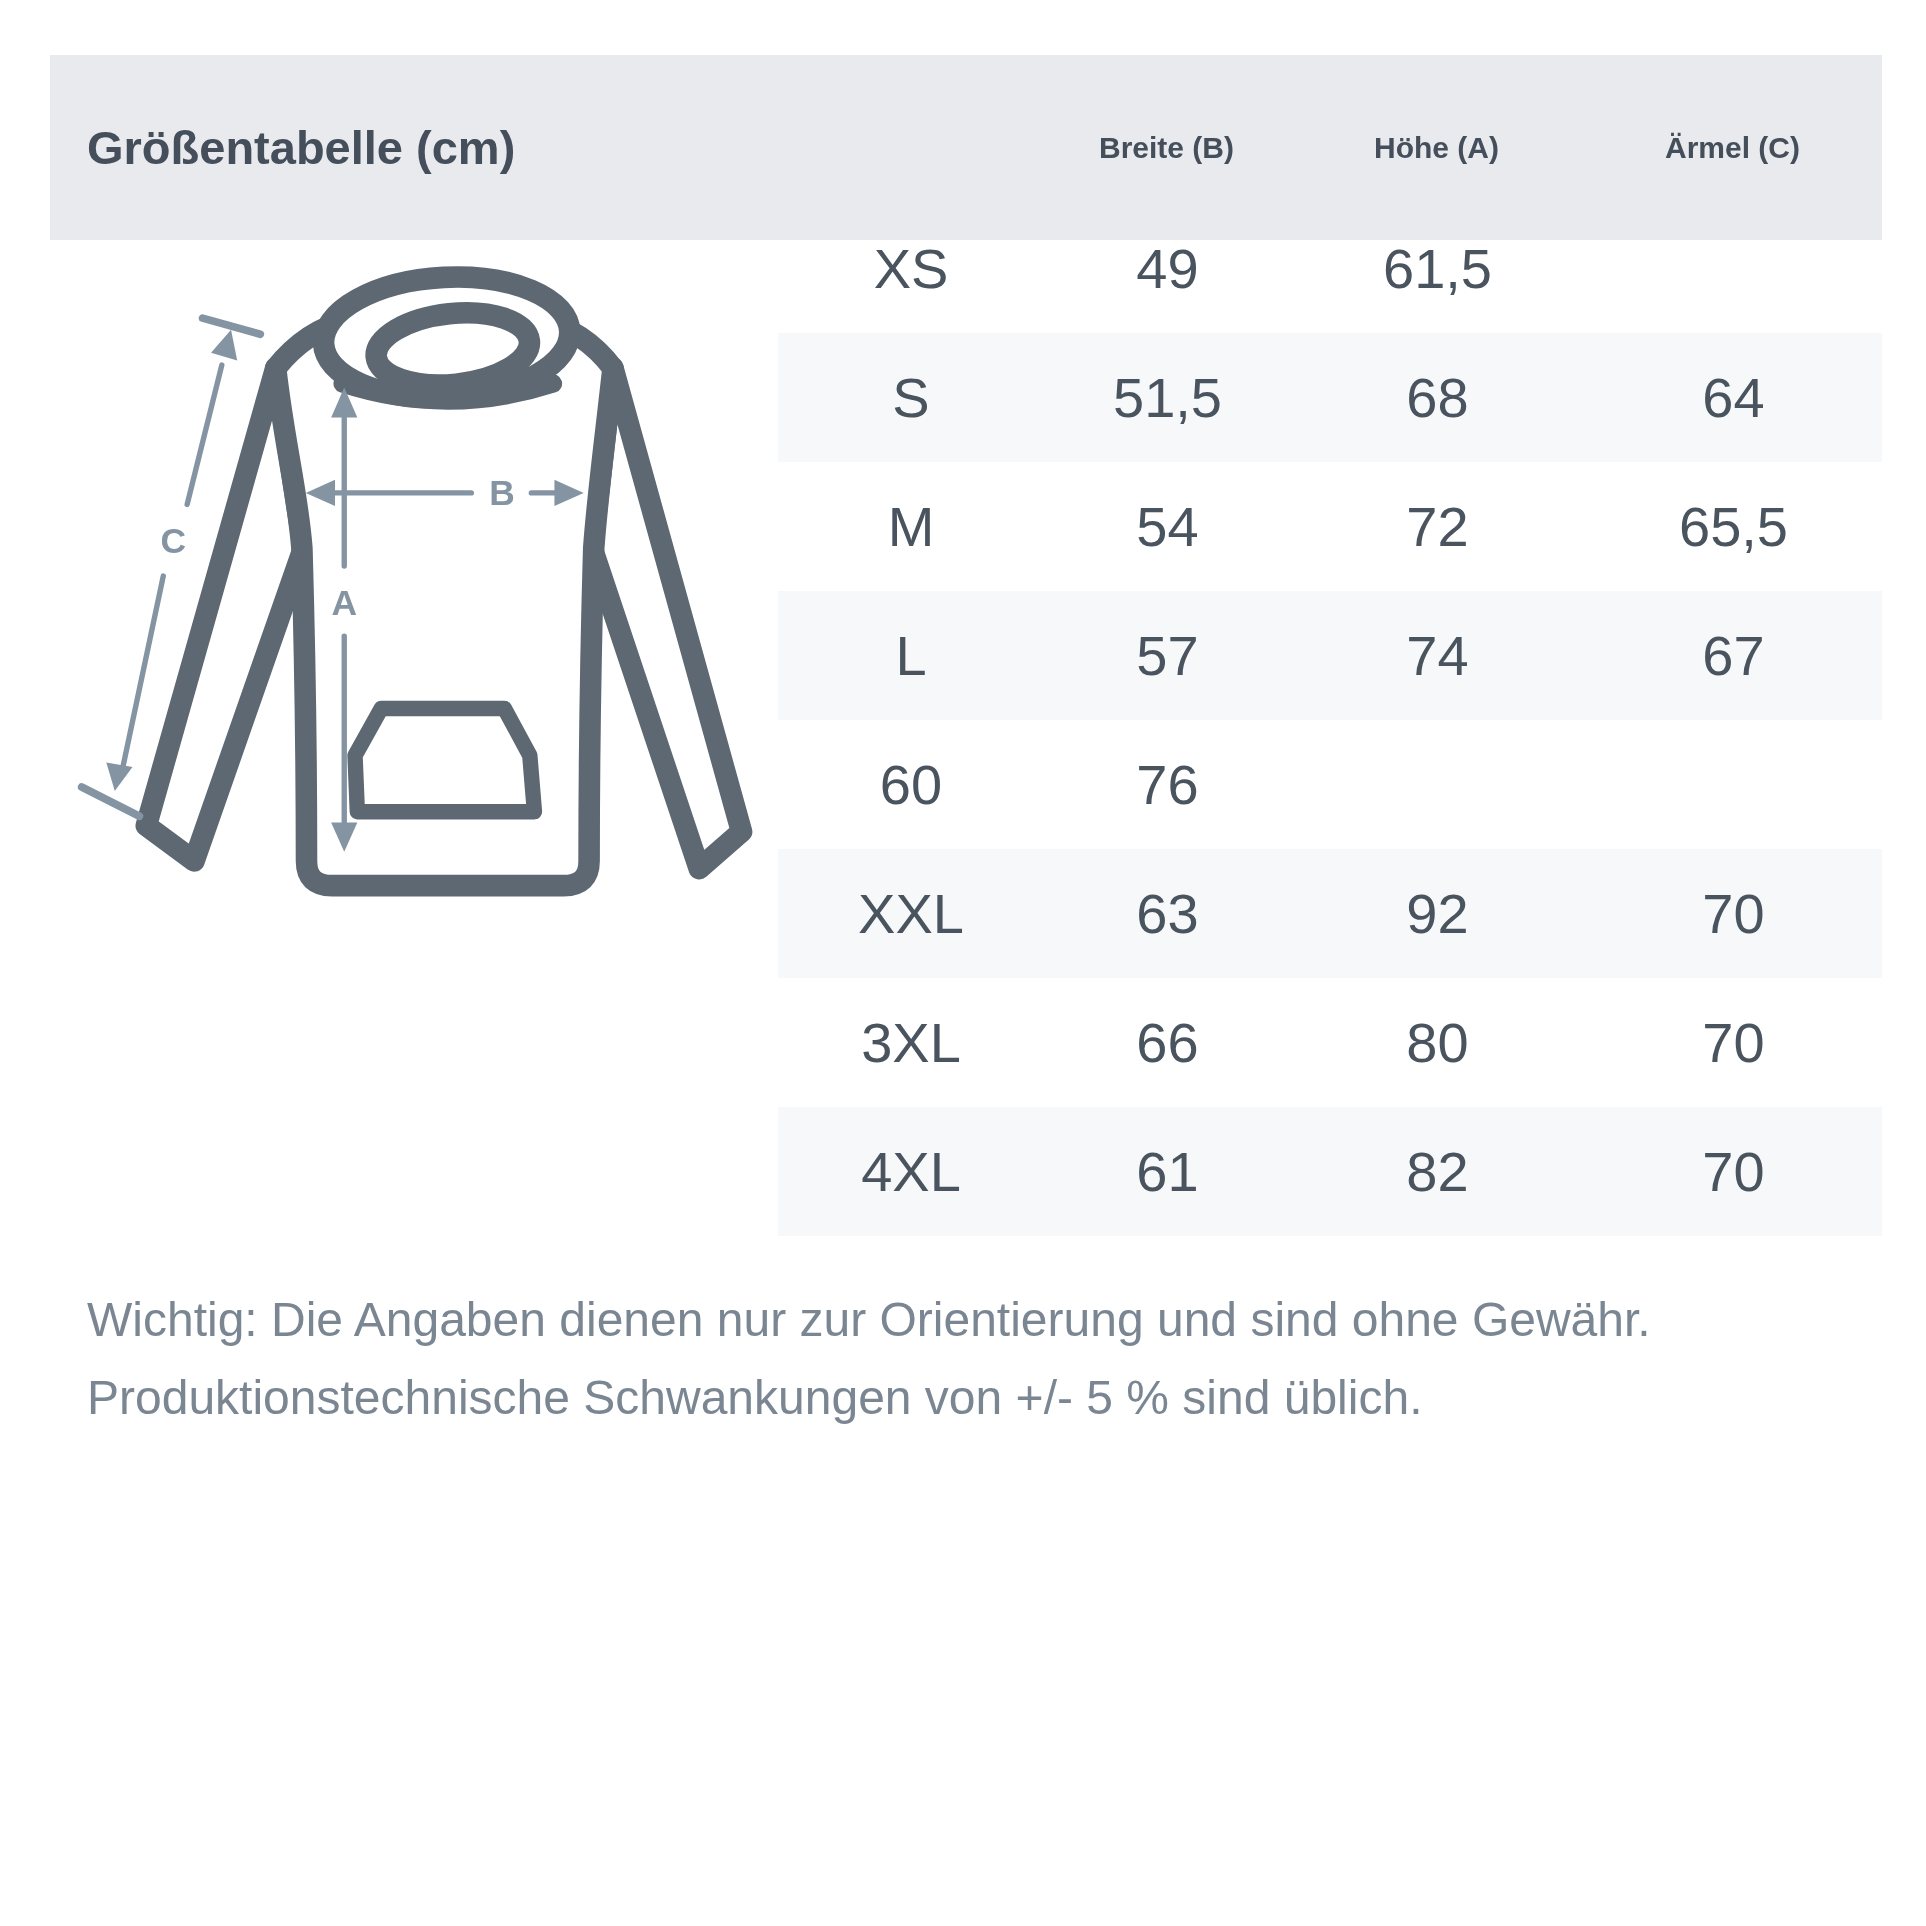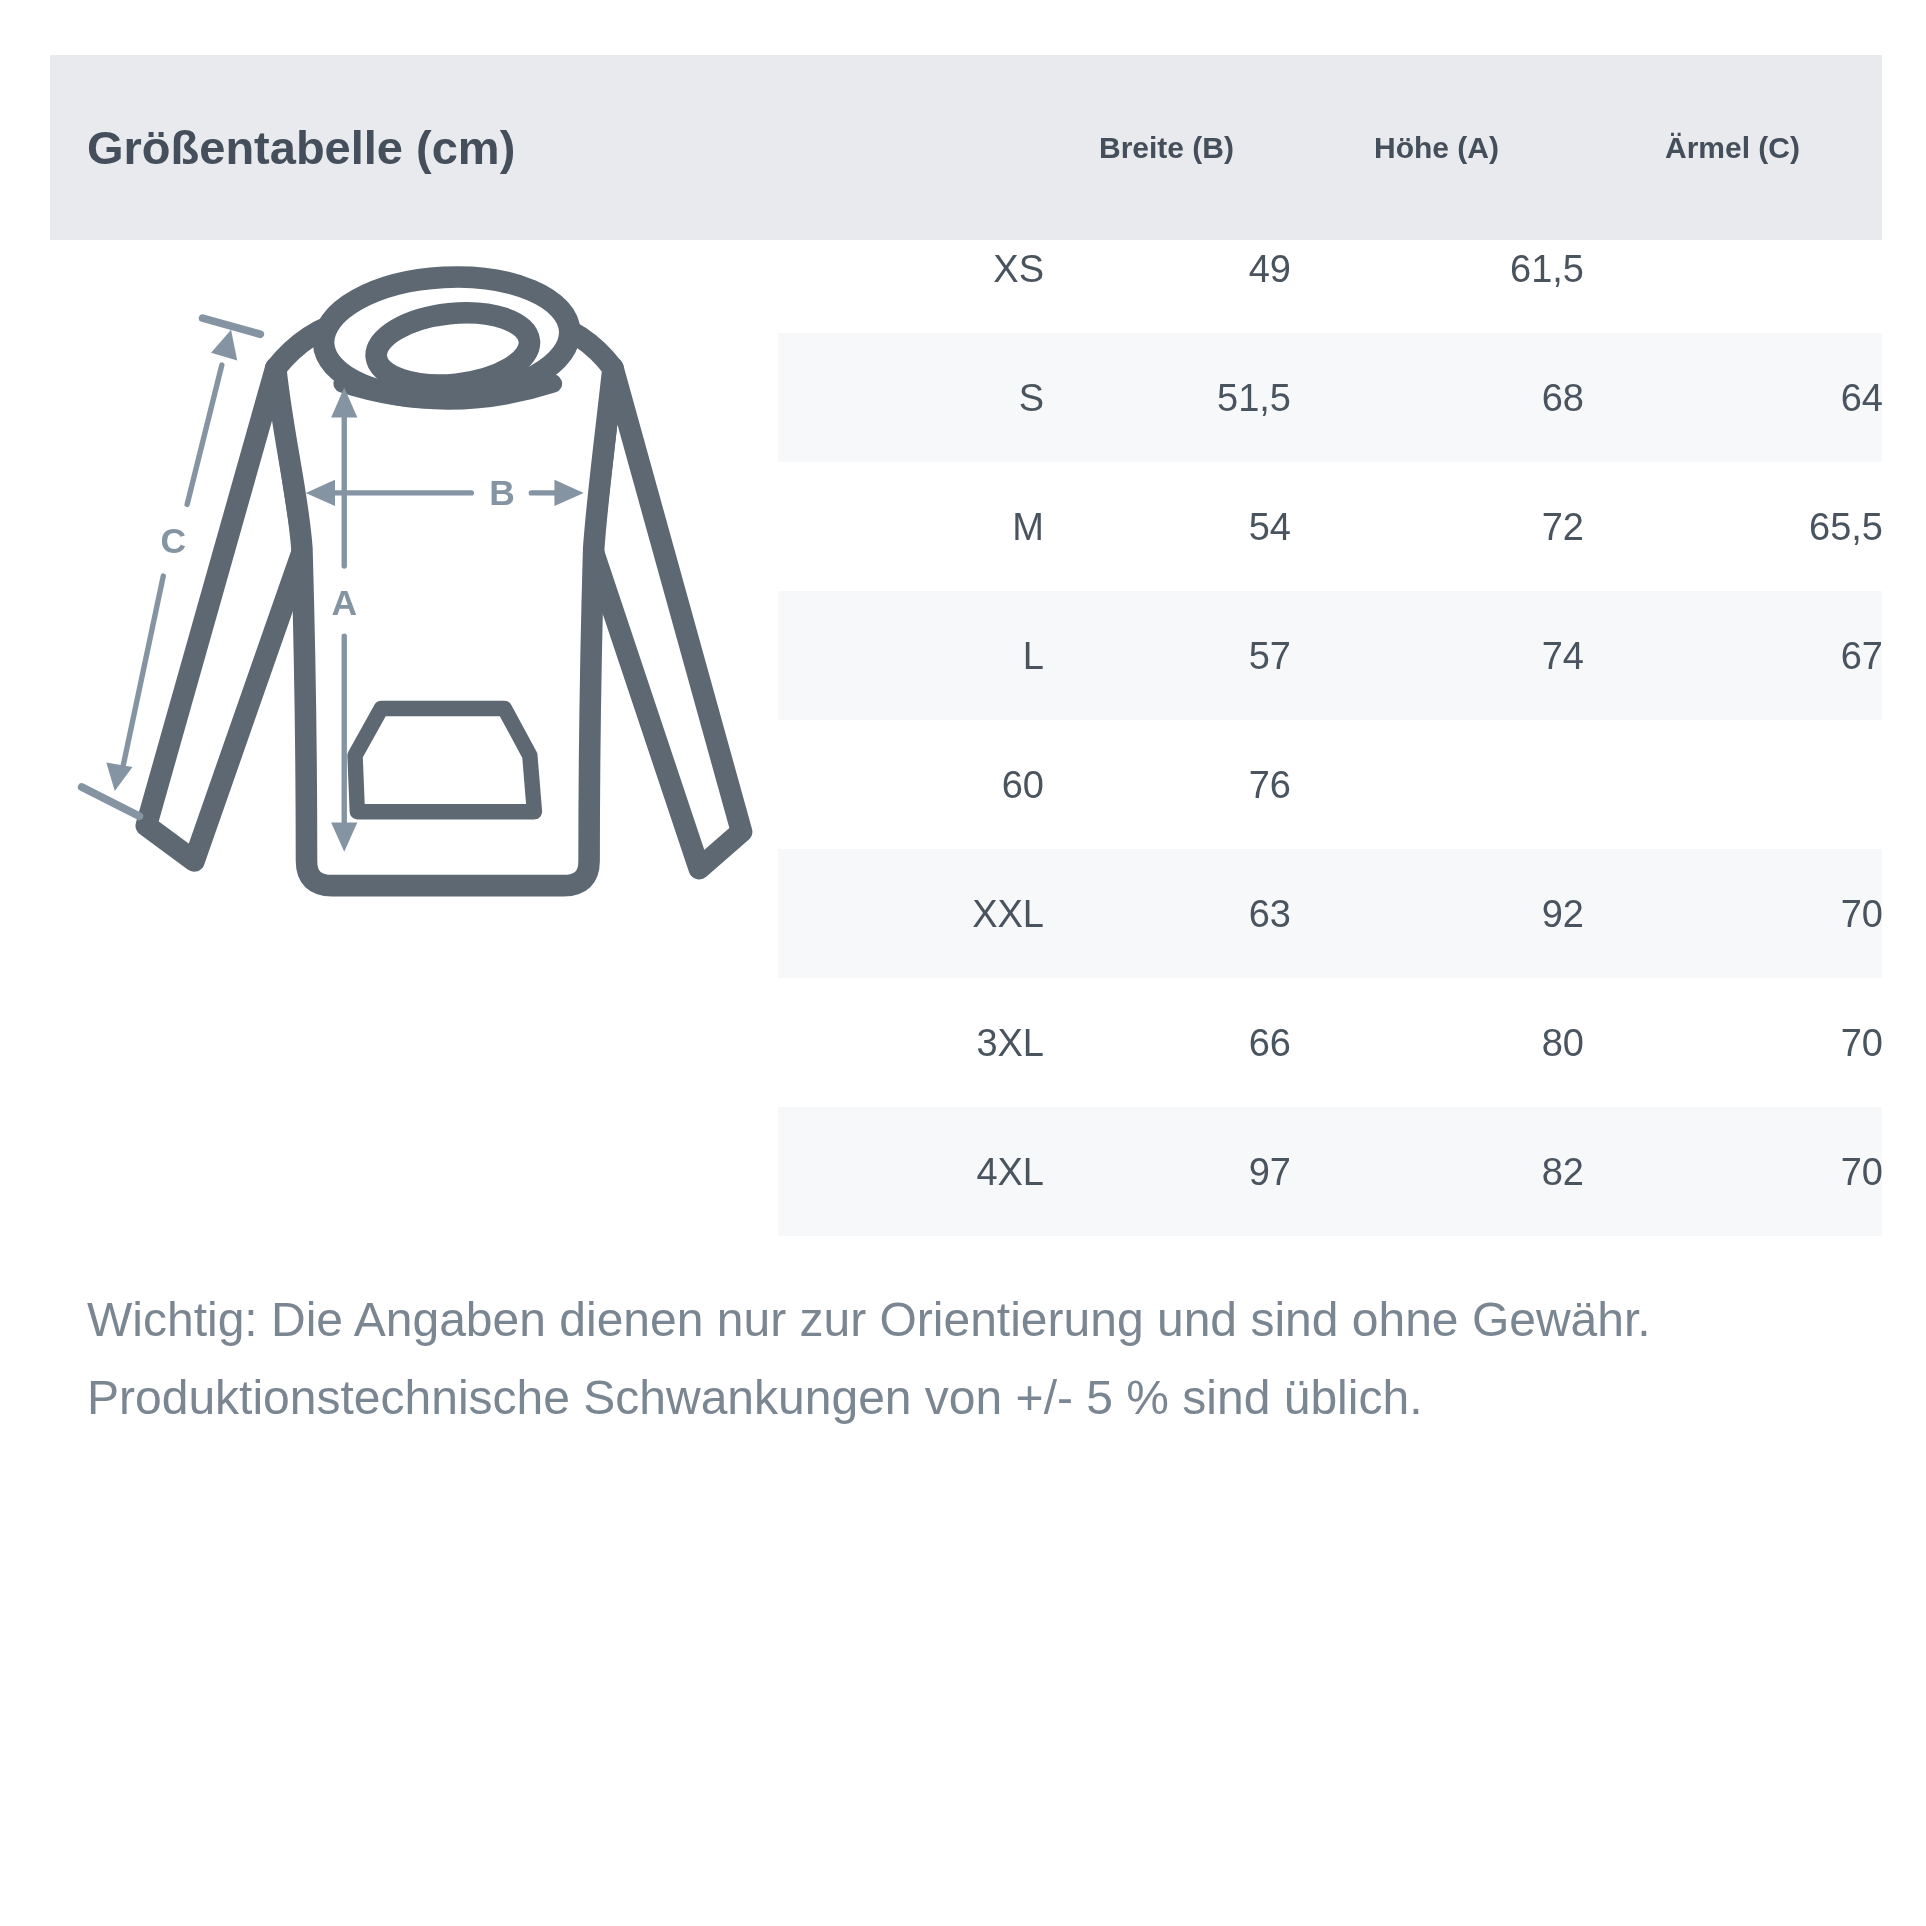--- a/index.html
+++ b/index.html
@@ -26,21 +26,21 @@
   
   .size-table{
     position:absolute;left:778px;top:204px;width:1104px;
   }
   .size-row{
     display:grid;grid-template-columns:266px 247px 293px 299px;
     height:129px;align-items:center;
   }
   .size-row.striped{background:#f6f8fa;}
   .size-row .cell{
-    text-align:right;font-size:38px;color:#4a545f;line-height:1;
+    text-align:center;font-size:56px;color:#4a545f;line-height:1;
   }
 
   
   .diagram{position:absolute;left:46px;top:208px;}
   .outline{fill:#ffffff;stroke:#5d6872;stroke-width:28;stroke-linejoin:round;stroke-linecap:round;}
   .outline-thin{fill:none;stroke:#5d6872;stroke-width:24;stroke-linejoin:round;stroke-linecap:round;}
   .pocket{fill:#ffffff;stroke:#5d6872;stroke-width:20;stroke-linejoin:round;}
   .arrow-line{stroke:#8494a2;stroke-width:7;fill:none;stroke-linecap:round;}
   .tick-line{stroke:#8494a2;stroke-width:10;fill:none;stroke-linecap:round;}
   .arrow-head{fill:#8494a2;stroke:none;}
@@ -151,21 +151,21 @@
       <div class="cell">70</div>
     </div>
     <div class="size-row">
       <div class="cell">3XL</div>
       <div class="cell">66</div>
       <div class="cell">80</div>
       <div class="cell">70</div>
     </div>
     <div class="size-row striped">
       <div class="cell">4XL</div>
-      <div class="cell">97</div>
+      <div class="cell">61</div>
       <div class="cell">82</div>
       <div class="cell">70</div>
     </div>
   </div>
 
 <div class="note">
   <span>
     <b>Wichtig:</b><span> Die Angaben dienen nur zur Orientierung und sind ohne Gewähr.</span>
   </span>
   <br>

